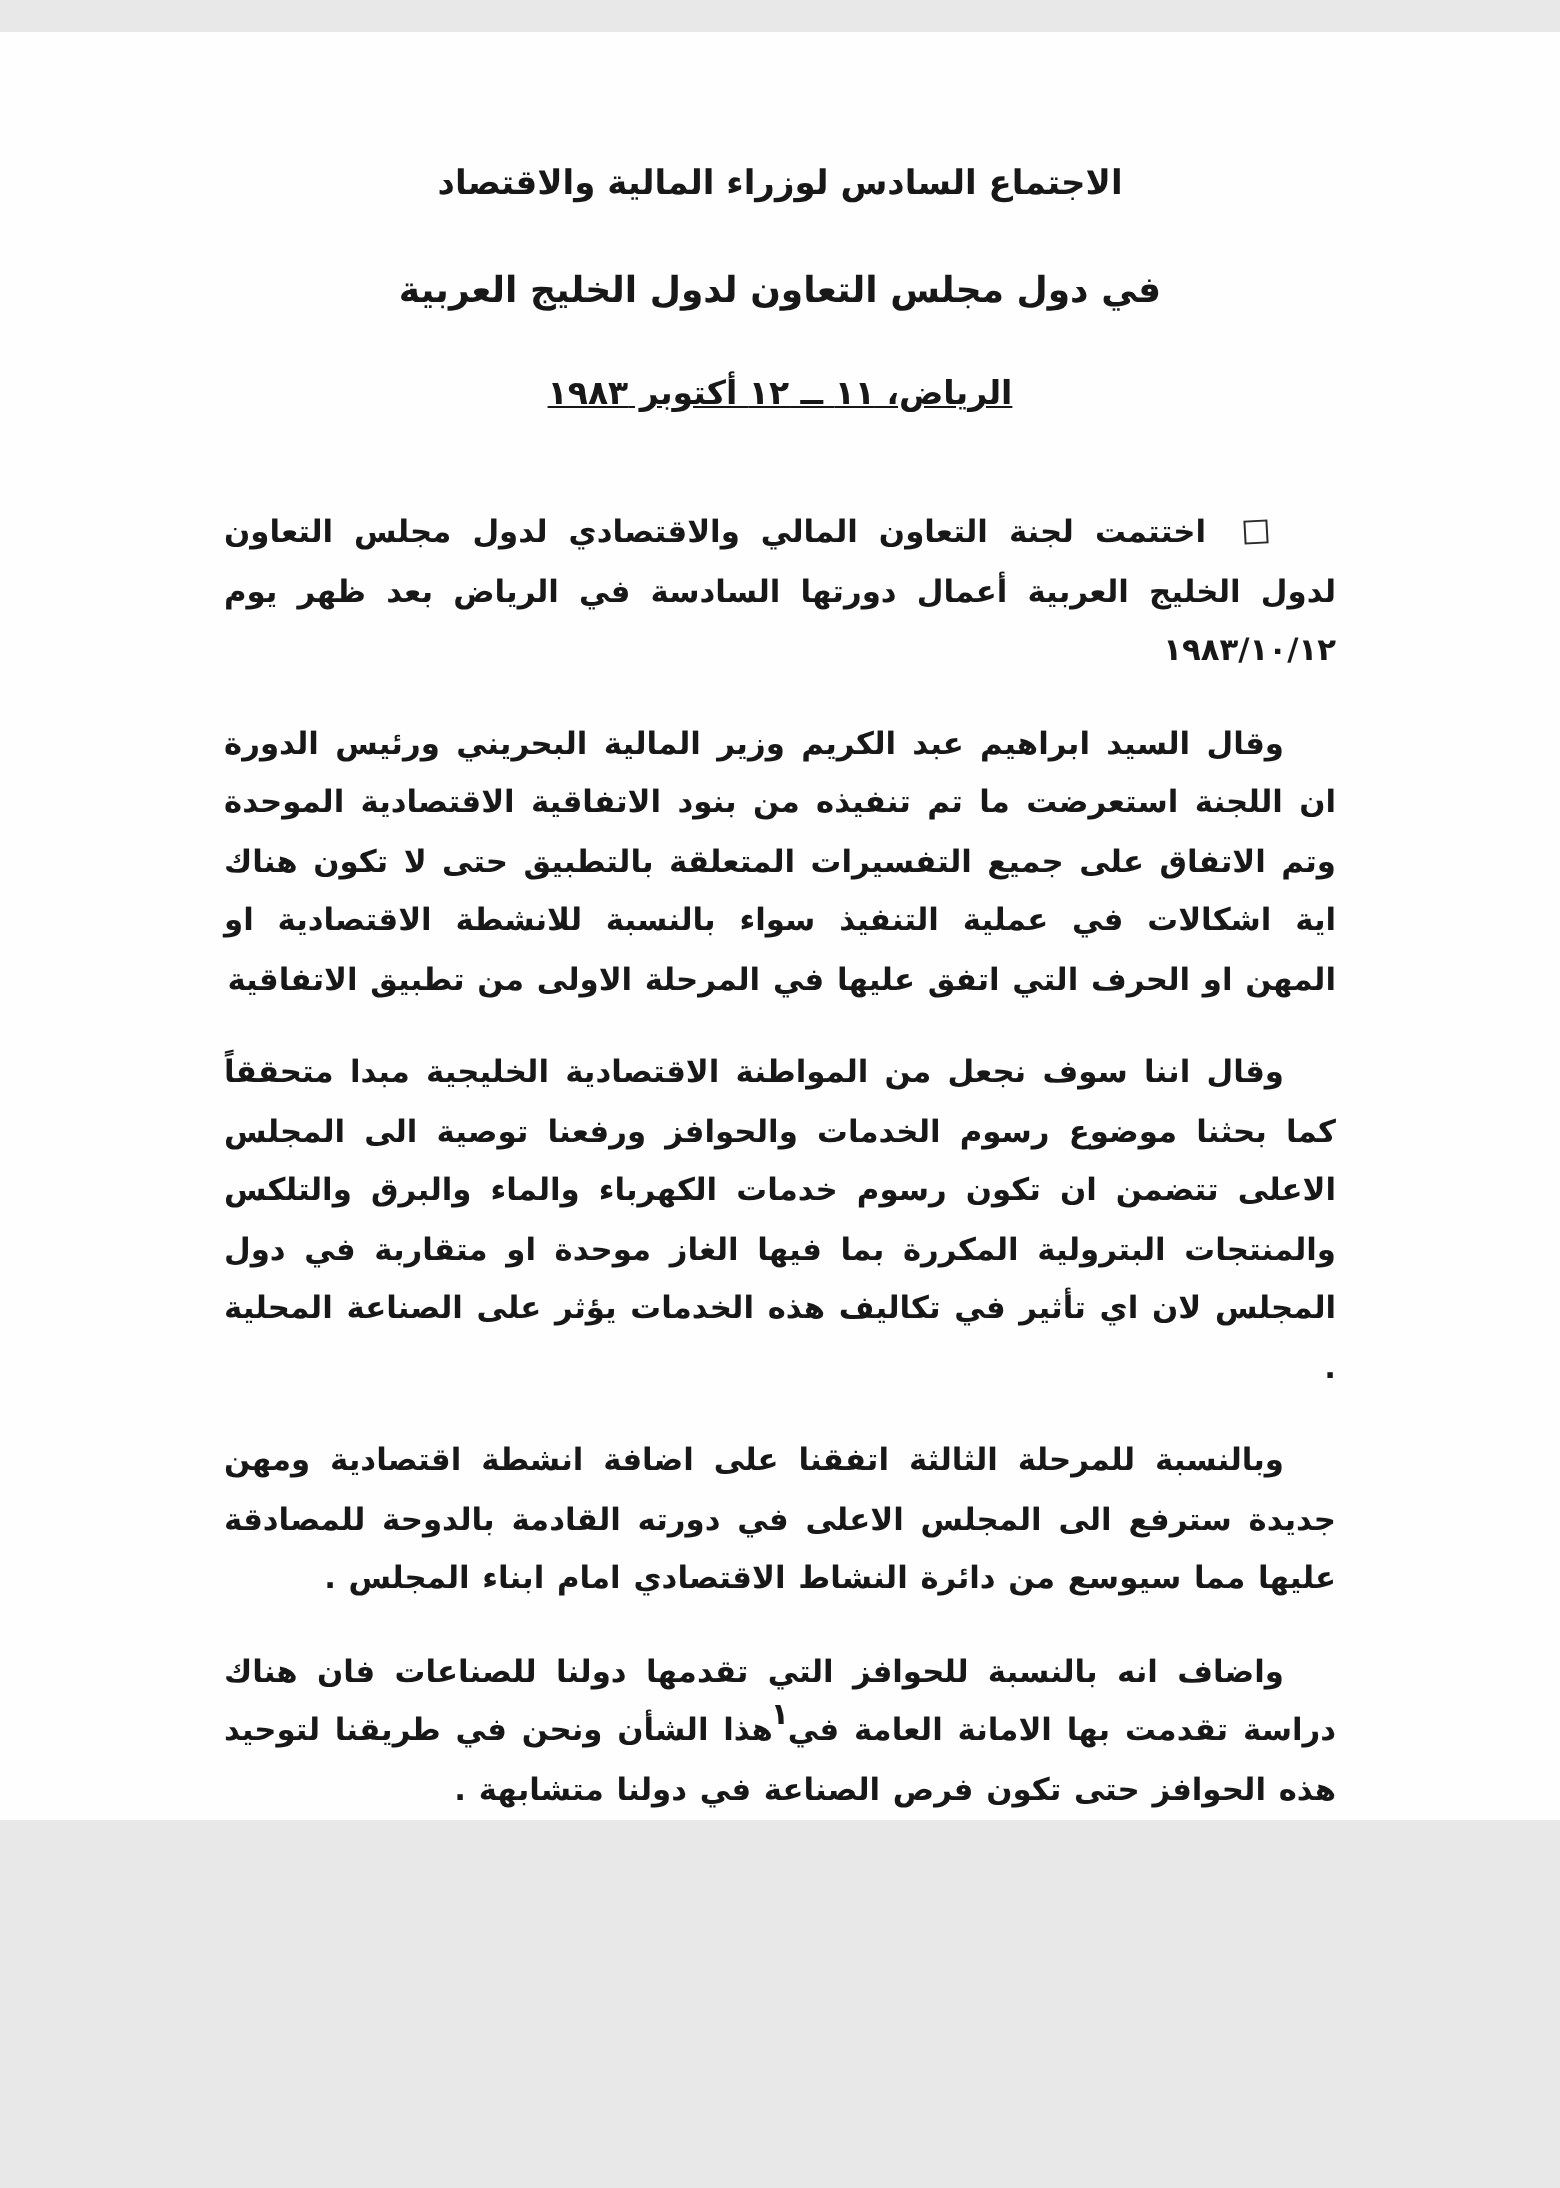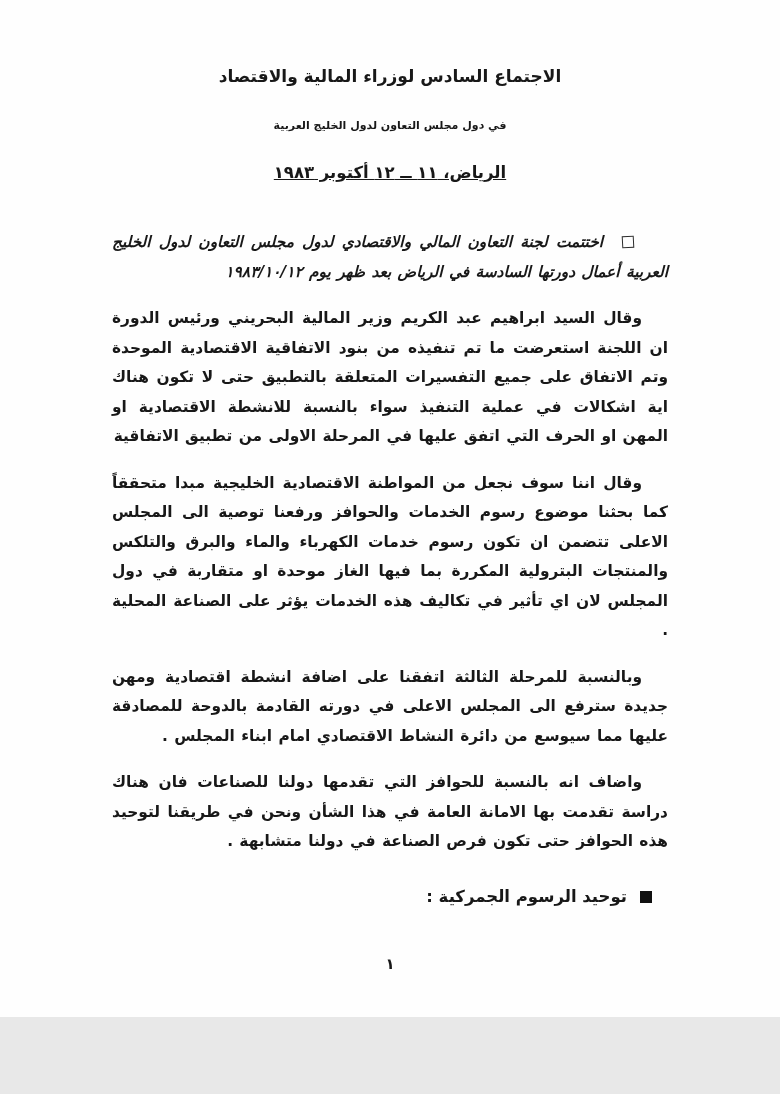--- a/index.html
+++ b/index.html
@@ -3,40 +3,40 @@
 <meta charset="utf-8">
 <style>
   html, body {
     margin: 0;
     padding: 0;
     background: #e8e8e8;
   }
   .page {
     position: relative;
     width: 780px;
-    height: 1017px;
-    margin: 0 auto;
+    height: 894px;
+    margin: 16px auto;
     background: #fefefe;
     direction: rtl;
     font-family: "DejaVu Sans", sans-serif;
     color: #181818;
     box-sizing: border-box;
     padding: 66px 112px 0 112px;
     overflow: hidden;
   }
   .titles {
     text-align: center;
     font-weight: 700;
   }
   .title-line-1 {
     font-size: 17px;
     margin: 0 0 33px 0;
   }
   .title-line-2 {
-    font-size: 11px;
+    font-size: 18px;
     margin: 0 0 31px 0;
   }
   .title-line-3 {
     font-size: 16.5px;
     margin: 0 0 0 0;
     text-decoration: underline;
   }
   .doc-body {
     margin-top: 46px;
   }
@@ -46,21 +46,20 @@
     line-height: 29.5px;
     text-align: justify;
     margin: 0 0 17px 0;
     word-spacing: 1px;
   }
   .para.indent {
     text-indent: 26px;
   }
   .para.bulleted {
     text-indent: 34px;
-    font-style: italic;
   }
   .sq {
     display: inline-block;
     vertical-align: baseline;
   }
   .sq.hollow {
     width: 10px;
     height: 10px;
     border: 1.6px solid #2c2c2c;
     margin-left: 19px;

